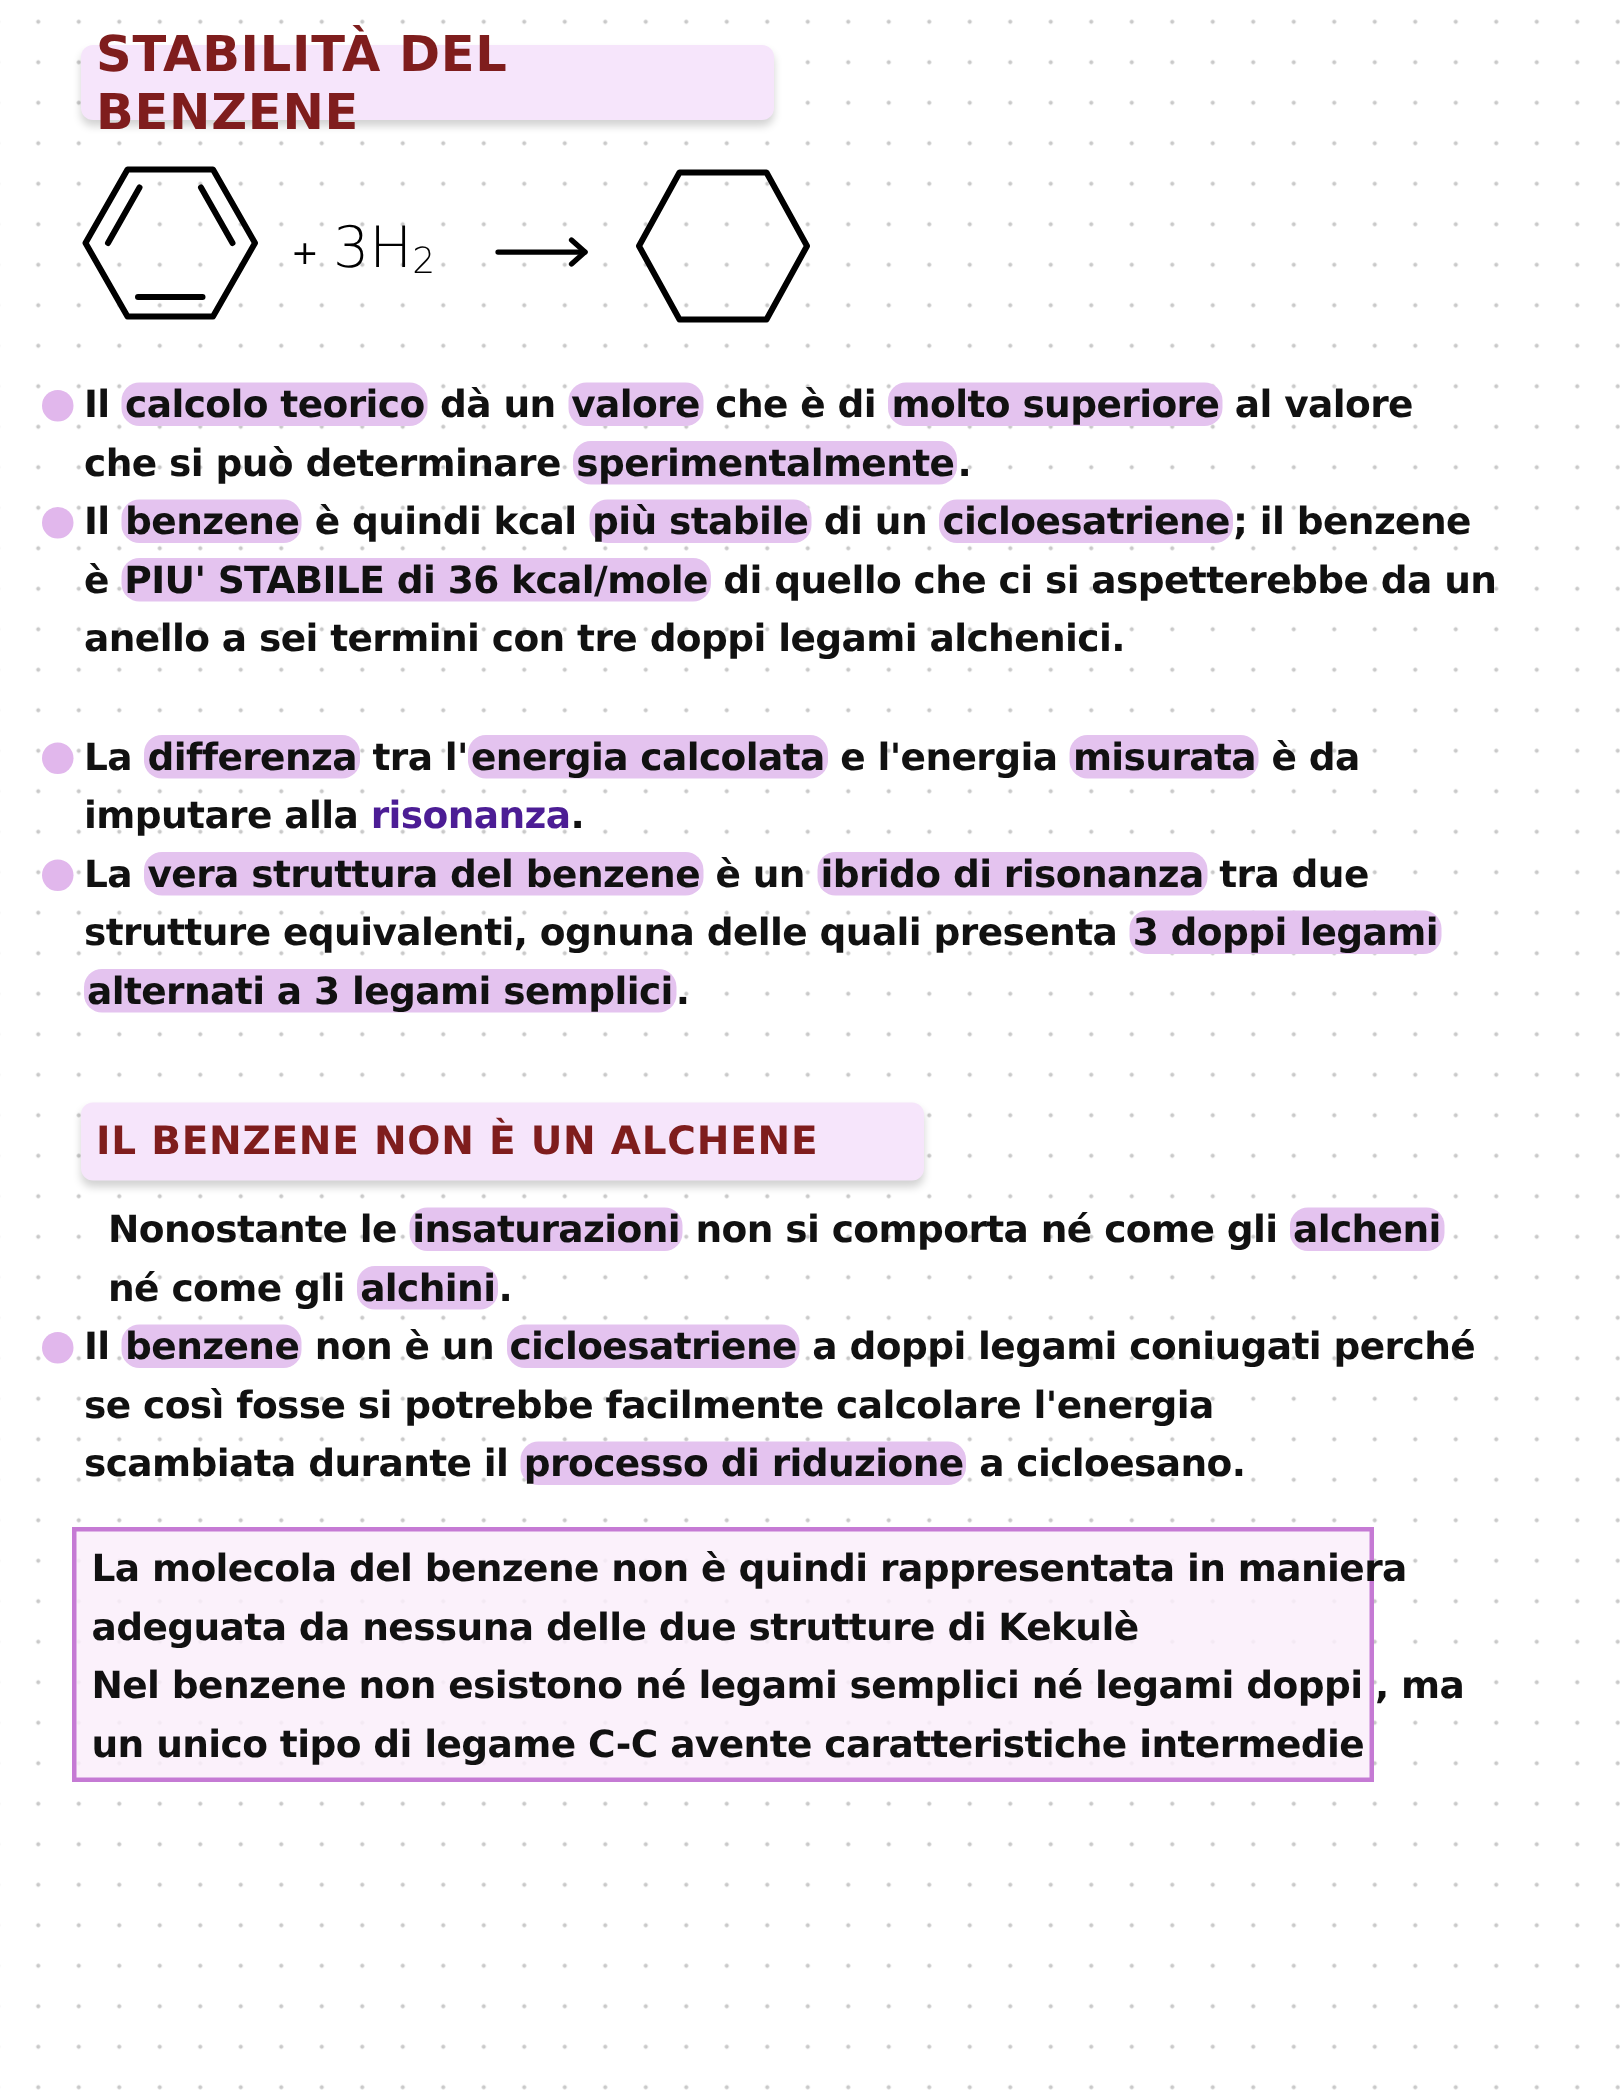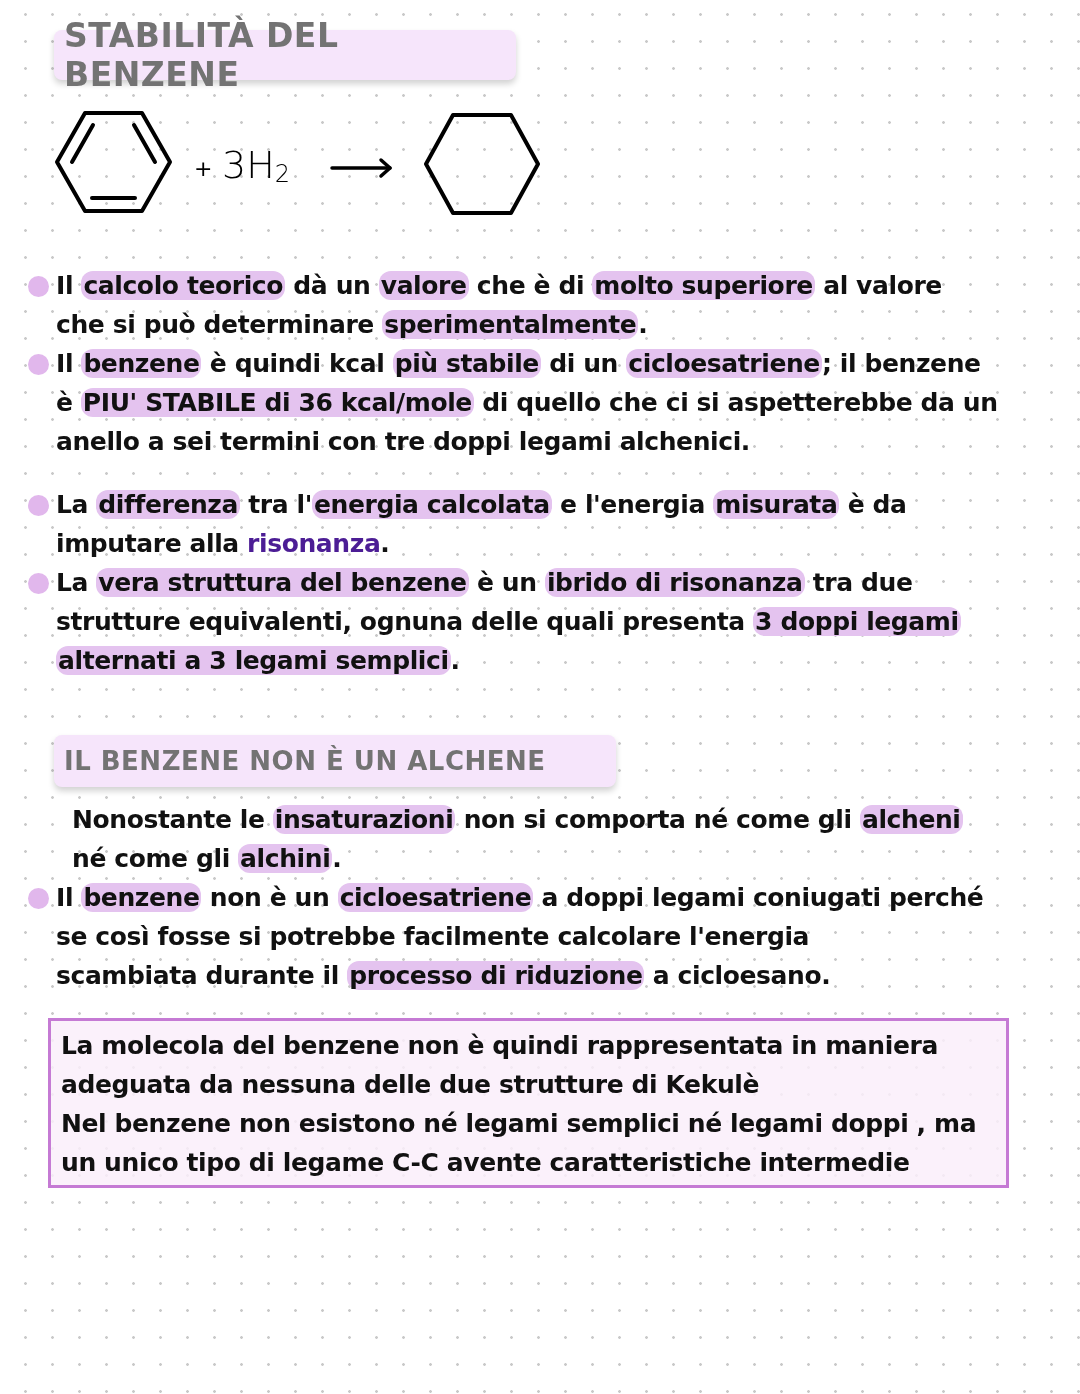--- a/index.html
+++ b/index.html
@@ -8,34 +8,34 @@
     background-color:#ffffff;
     background-image: radial-gradient(circle, #c9c9c9 1.1px, transparent 1.6px);
     background-size:27px 27px;
     background-position:12px 1px;
     font-family:"DejaVu Sans", sans-serif;
     color:#111;
   }
   .heading {
     position:absolute; background:#f6e5fb; border-radius:8px;
     box-shadow: 0 4px 6px rgba(0,0,0,0.18);
-    color:#737373; font-family:"DejaVu Sans", sans-serif; font-weight:bold;
+    color:#7f1d1d; font-family:"DejaVu Sans", sans-serif; font-weight:bold;
     letter-spacing:0.5px; display:flex; align-items:center; padding:0 10px;
     box-sizing:border-box;
   }
   #h1 { left:54px; top:30px; width:462px; height:50px; font-size:33px; }
   #h2 { left:54px; top:735px; width:562px; height:52px; font-size:26px; }
   .reaction { position:absolute; left:0; top:95px; width:1080px; height:140px; }
   .para { position:absolute; left:56px; font-size:25px; line-height:39px; font-weight:bold; letter-spacing:-0.4px; white-space:nowrap; }
   .line { height:39px; position:relative; }
   .hl { background:#e4c3ef; border-radius:12px; padding:0 2px; }
   .pink { color:#4c1d95; }
   .bullet { position:absolute; left:-28px; top:10px; width:21px; height:21px; border-radius:50%; background:#e1b7ec; }
   .note-box {
-    position:absolute; left:48px; top:1018px; width:961px; height:170px; box-sizing:border-box;
+    position:absolute; left:48px; top:1018px; width:868px; height:170px; box-sizing:border-box;
     border:3px solid #c57ad4; background:rgba(250,238,250,0.85);
     padding:5px 10px;
   }
   .note-box .line { font-size:25px; line-height:39px; font-weight:bold; letter-spacing:-0.4px; white-space:nowrap; }
 </style>
 </head>
 <body>
 
 <div id="h1" class="heading">
   <span>STABILITÀ DEL BENZENE</span>
@@ -54,21 +54,21 @@
     <g stroke="#000" stroke-width="3.5" fill="none" stroke-linecap="round" stroke-linejoin="round">
       <line x1="332" y1="168" x2="390" y2="168"></line>
       <polyline points="381,160 390,168 381,176"></polyline>
     </g>
     <g fill="none" stroke="#000" stroke-width="4" stroke-linejoin="round">
       <polygon points="453,115 511,115 538,164 511,213 453,213 426,164"></polygon>
     </g>
   </svg>
 </div>
 
-<div class="para" style="top:266px;" id="pa">
+<div class="para" style="top:250px;" id="pa">
     <div class="line"><span class="bullet"></span><span>Il </span><span class="hl">calcolo teorico</span><span> dà un </span><span class="hl">valore</span><span> che è di </span><span class="hl">molto superiore</span><span> al valore</span></div>
     <div class="line"><span>che si può determinare </span><span class="hl">sperimentalmente</span><span>.</span></div>
     <div class="line"><span class="bullet"></span><span>Il </span><span class="hl">benzene</span><span> è quindi kcal </span><span class="hl">più stabile</span><span> di un </span><span class="hl">cicloesatriene</span><span>; il benzene</span></div>
     <div class="line"><span>è </span><span class="hl">PIU' STABILE di 36 kcal/mole</span><span> di quello che ci si aspetterebbe da un</span></div>
     <div class="line"><span>anello a sei termini con tre doppi legami alchenici.</span></div>
   </div>
 <div class="para" style="top:485px;" id="pb">
     <div class="line"><span class="bullet"></span><span>La </span><span class="hl">differenza</span><span> tra l'</span><span class="hl">energia calcolata</span><span> e l'energia </span><span class="hl">misurata</span><span> è da</span></div>
     <div class="line"><span>imputare alla </span><span class="pink">risonanza</span><span>.</span></div>
     <div class="line"><span class="bullet"></span><span>La </span><span class="hl">vera struttura del benzene</span><span> è un </span><span class="hl">ibrido di risonanza</span><span> tra due</span></div>

